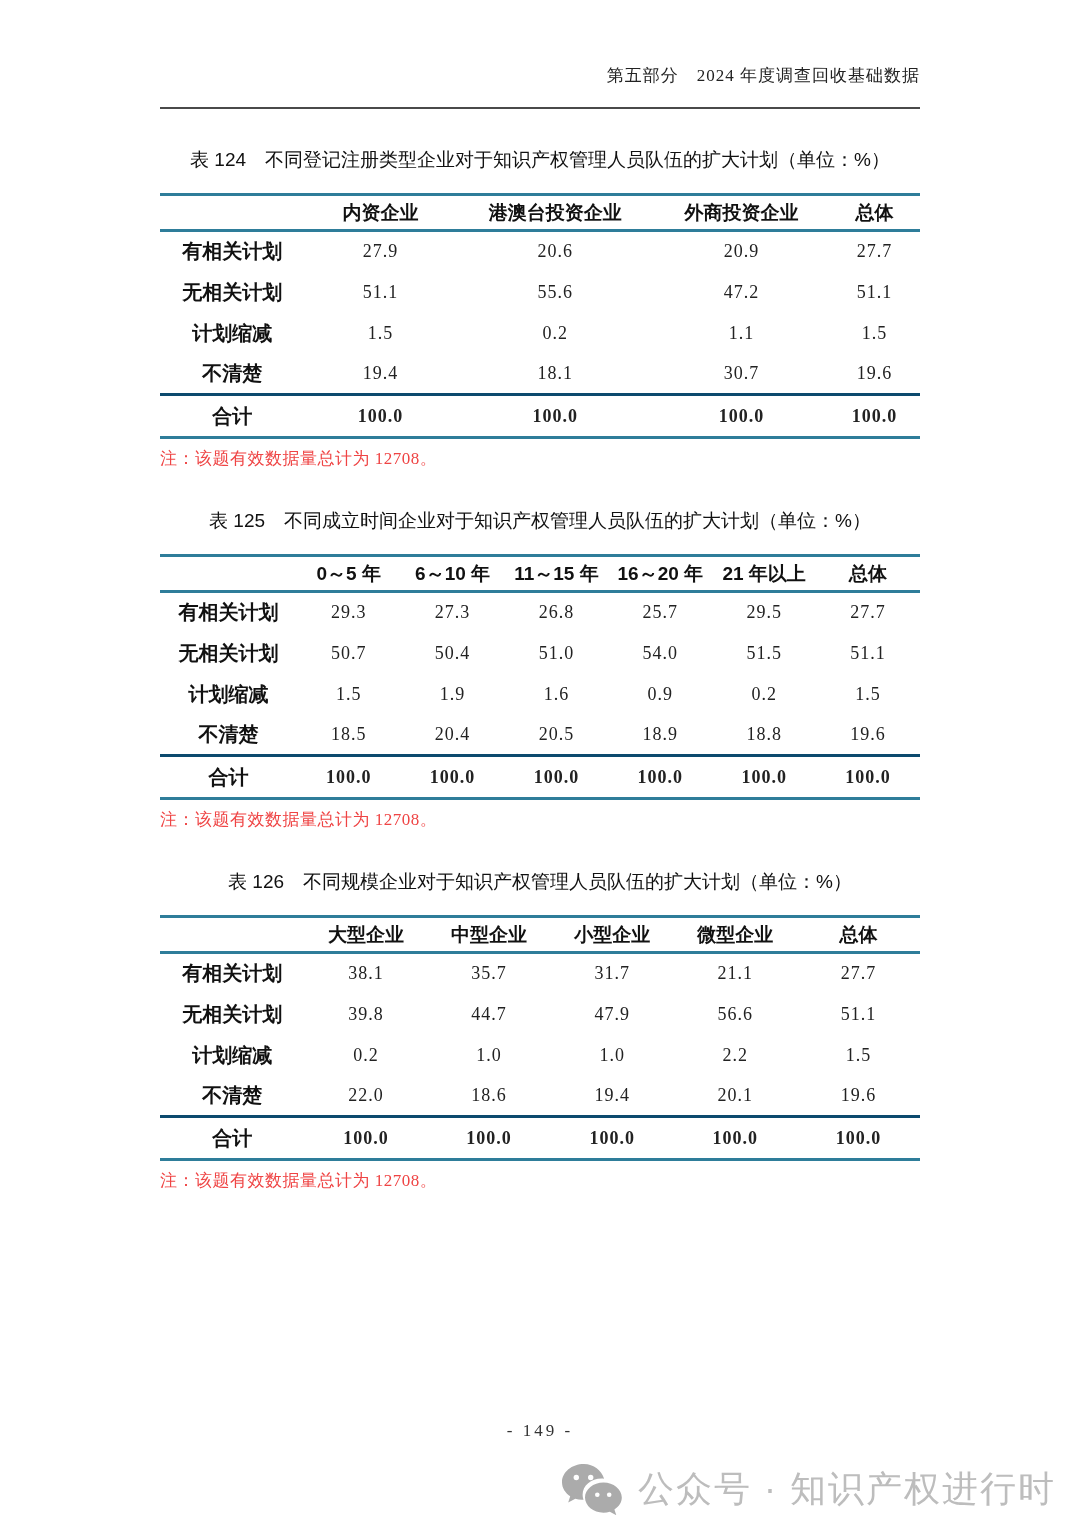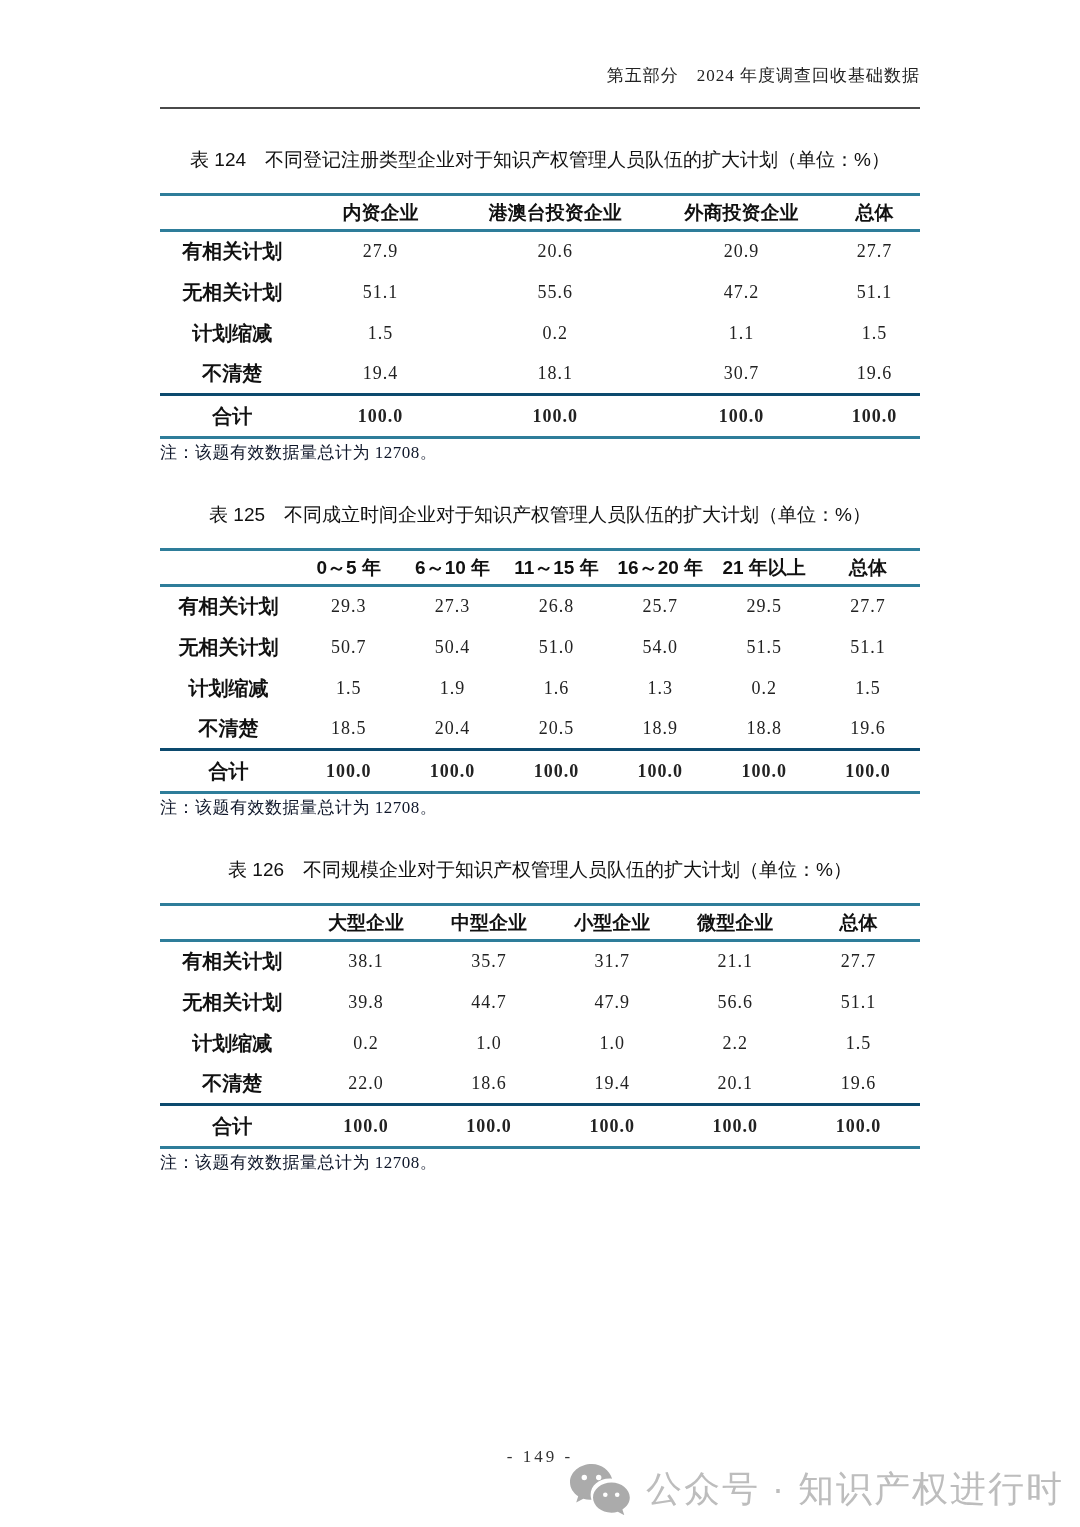--- a/index.html
+++ b/index.html
@@ -69,38 +69,38 @@
     letter-spacing: 1px;
   }
   tr.data-row th, tr.data-row td { height: 41px; }
   tr.total-row th, tr.total-row td {
     height: 43px;
     border-top: 3px solid #0c4a6e;
   }
   tr.total-row td { font-weight: 700; }
   .note {
     font-size: 17px;
-    color: #0f172a;
-    margin-top: 2px;
+    color: #ef4444;
+    margin-top: 8px;
     letter-spacing: 0.5px;
   }
 
   
   .page-number {
     position: absolute;
-    bottom: 60px; left: 0;
+    bottom: 86px; left: 0;
     width: 100%;
     text-align: center;
     font-size: 17px;
     color: #333;
     letter-spacing: 3px;
   }
   .watermark {
     position: absolute;
-    right: 16px; bottom: 12px;
+    right: 24px; bottom: 12px;
     display: flex;
     align-items: center;
     gap: 14px;
   }
   .watermark-text {
     font-family: "Liberation Sans", "DejaVu Sans", sans-serif;
     font-size: 36px;
     color: #bdbdbd;
     letter-spacing: 2px;
     font-weight: 400;
@@ -217,21 +217,21 @@
           <td>51.0</td>
           <td>54.0</td>
           <td>51.5</td>
           <td>51.1</td>
         </tr>
         <tr class="data-row">
           <th>计划缩减</th>
           <td>1.5</td>
           <td>1.9</td>
           <td>1.6</td>
-          <td>1.3</td>
+          <td>0.9</td>
           <td>0.2</td>
           <td>1.5</td>
         </tr>
         <tr class="data-row">
           <th>不清楚</th>
           <td>18.5</td>
           <td>20.4</td>
           <td>20.5</td>
           <td>18.9</td>
           <td>18.8</td>

